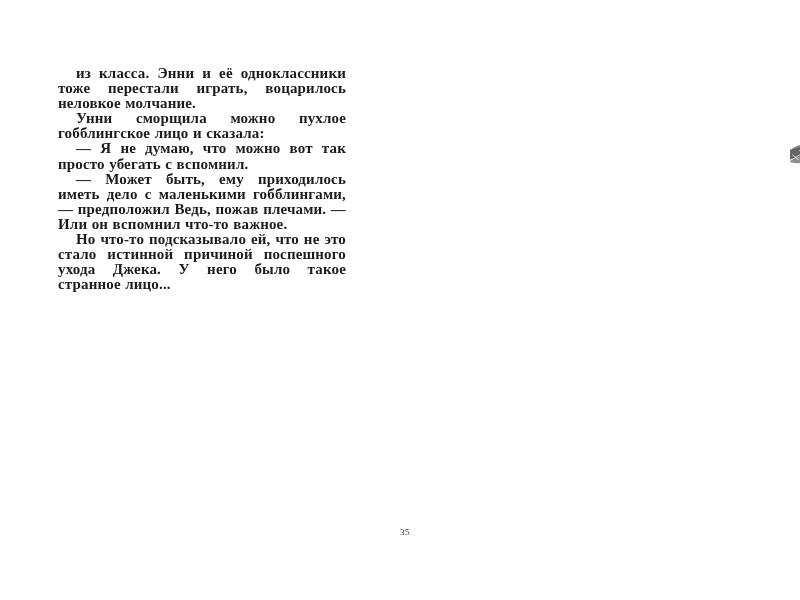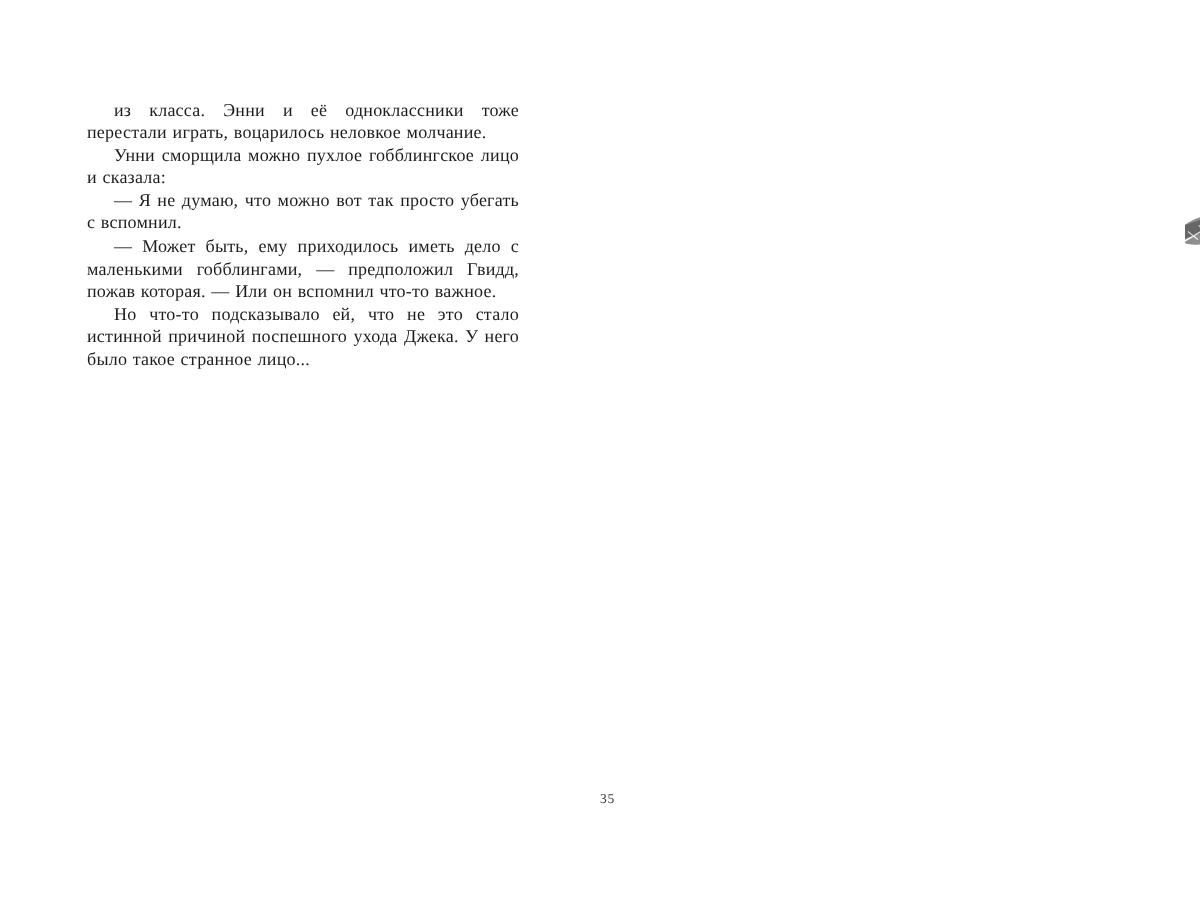--- a/index.html
+++ b/index.html
@@ -39,25 +39,26 @@
     position: absolute;
     left: 58px;
     top: 66px;
     width: 288px;
   }
   .para {
     margin: 0;
     text-indent: 18px;
     text-align: justify;
     text-justify: inter-word;
-    font-size: 12px;
+    font-size: 15px;
     line-height: 15.1px;
     letter-spacing: 0.15px;
     word-spacing: 0.6px;
     color: #1c1c1c;
+    font-weight: bold;
     -webkit-font-smoothing: antialiased;
   }
   .folio {
     position: absolute;
     left: 0;
     top: 527px;
     width: 400px;
     text-align: left;
     font-size: 9px;
     color: #3a3a3a;
@@ -76,21 +77,21 @@
 </head>
 <body>
 
 <div id="spread">
 
   <div class="page page-left">
     <div class="text-block-left">
       <p class="para">из класса. Энни и её одноклассники тоже перестали играть, воцарилось неловкое молчание.</p>
       <p class="para">Унни сморщила можно пухлое гобблингское лицо и сказала:</p>
       <p class="para">— Я не думаю, что можно вот так просто убегать с вспомнил.</p>
-      <p class="para">— Может быть, ему приходилось иметь дело с маленькими гобблингами, — предположил Гвидд, пожав которая. — Или он вспомнил что-то важное.</p>
+      <p class="para">— Может быть, ему приходилось иметь дело с маленькими гобблингами, — предположил Ведь, пожав плечами. — Или он вспомнил что-то важное.</p>
       <p class="para">Но что-то подсказывало ей, что не это стало истинной причиной поспешного ухода Джека. У него было такое странное лицо...</p>
     </div>
   </div>
 
   <div class="page page-right">
 
     <svg class="branch-art-full" viewBox="0 0 410 205" xmlns="http://www.w3.org/2000/svg">
       <g fill="#4a4a4a">
 
         <path d="M0 150 C 14 146, 26 140, 40 132 C 58 122, 74 112, 92 104 C 110 96, 128 92, 148 90 L 148 98 C 128 101, 112 105, 96 113 C 78 122, 62 132, 44 141 C 30 148, 15 155, 0 159 Z"></path>

